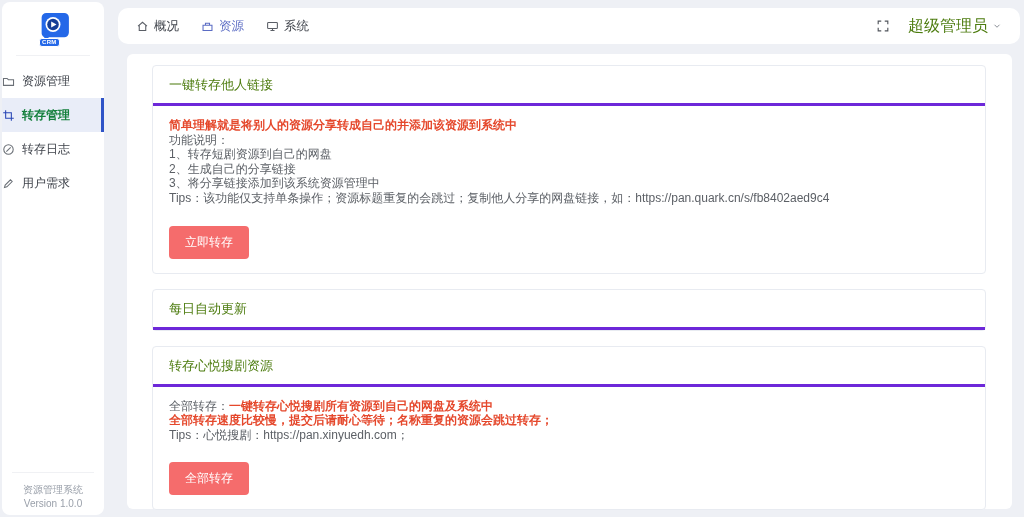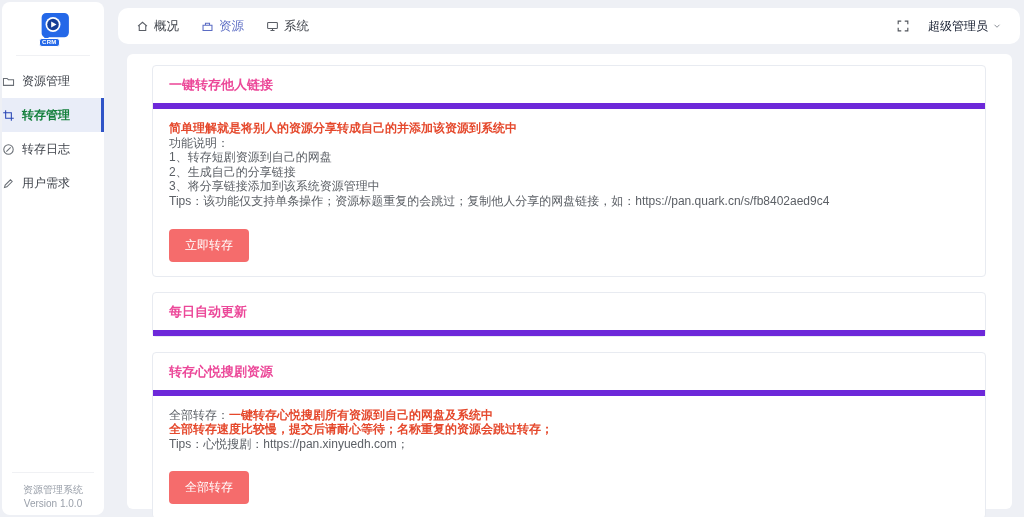--- a/index.html
+++ b/index.html
@@ -49,34 +49,34 @@
   .nav-item {
     display:flex; align-items:center; gap:5px; cursor:pointer;
     font-size:12.5px; color:#3f434b;
   }
   .nav-item .nv-icon { display:flex; color:#5a5e66; }
   .nav-item.active { color:#5b6cc4; }
   .nav-item.active .nv-icon { color:#5b6cc4; }
   .topnav-right { margin-left:auto; display:flex; align-items:center; gap:18px; }
   .fs-btn { display:flex; color:#51555c; cursor:pointer; }
   .user-menu { display:flex; align-items:center; gap:4px; cursor:pointer;
-    font-size:12px; color:#0f172a; }
+    font-size:16px; color:#4d7c0f; }
   .user-menu .chev { display:flex; color:#8b8f97; }
   
   .panel {
     position:absolute; left:127px; top:54px; width:885px; height:455px;
     background:#fff; border-radius:6px; padding:11px 26px 0 25px;
   }
   .card {
     border:1px solid #e8ebf1; border-radius:4px; background:#fff;
     margin-bottom:15px;
   }
   .card-header {
-    padding:10px 16px 9px; border-bottom:6px solid #6d28d9;
-    font-size:13px; font-weight:700; color:#ec4899;
+    padding:10px 16px 9px; border-bottom:3px solid #6d28d9;
+    font-size:13px; font-weight:400; color:#4d7c0f;
   }
   .card-body { padding:12px 16px 14px; font-size:12px; }
   .line { line-height:14.6px; color:#5c6066; white-space:nowrap; }
   .red  { color:#e5482c; font-weight:600; }
   .btn {
     display:inline-block; margin-top:20px;
     background:#f56c6c; color:#fff; border:none; border-radius:4px;
     font-size:12px; padding:8px 16px; cursor:pointer;
     font-family:inherit;
   }

